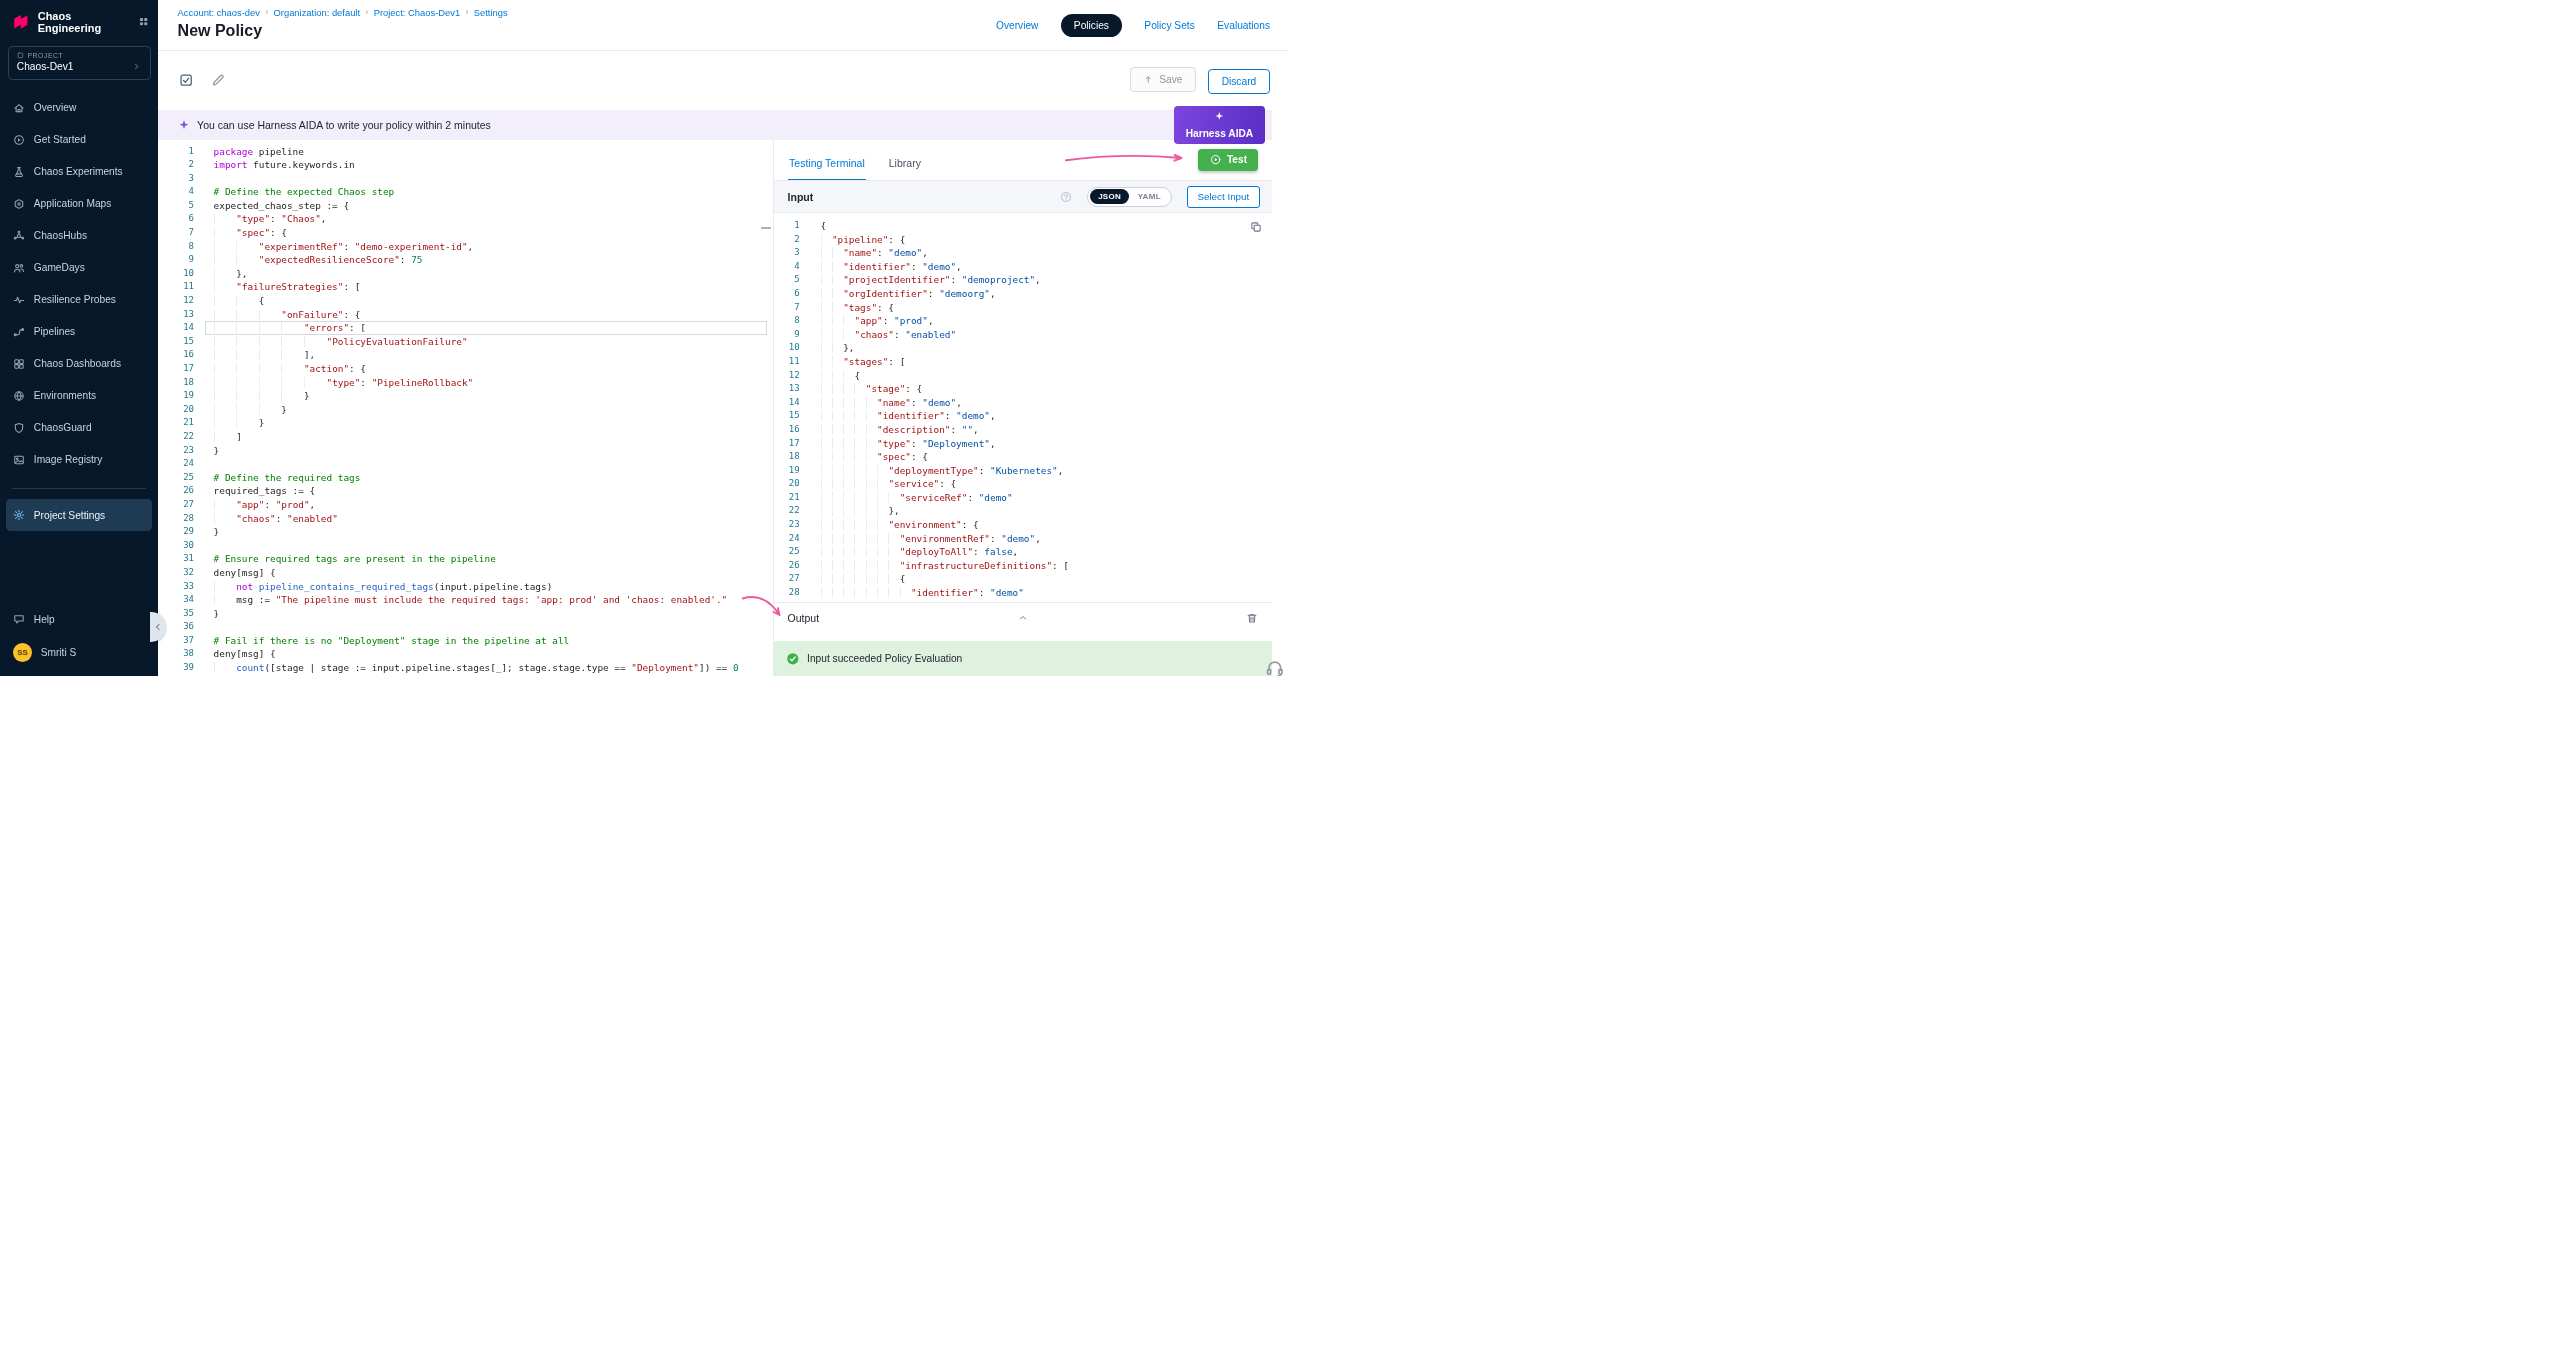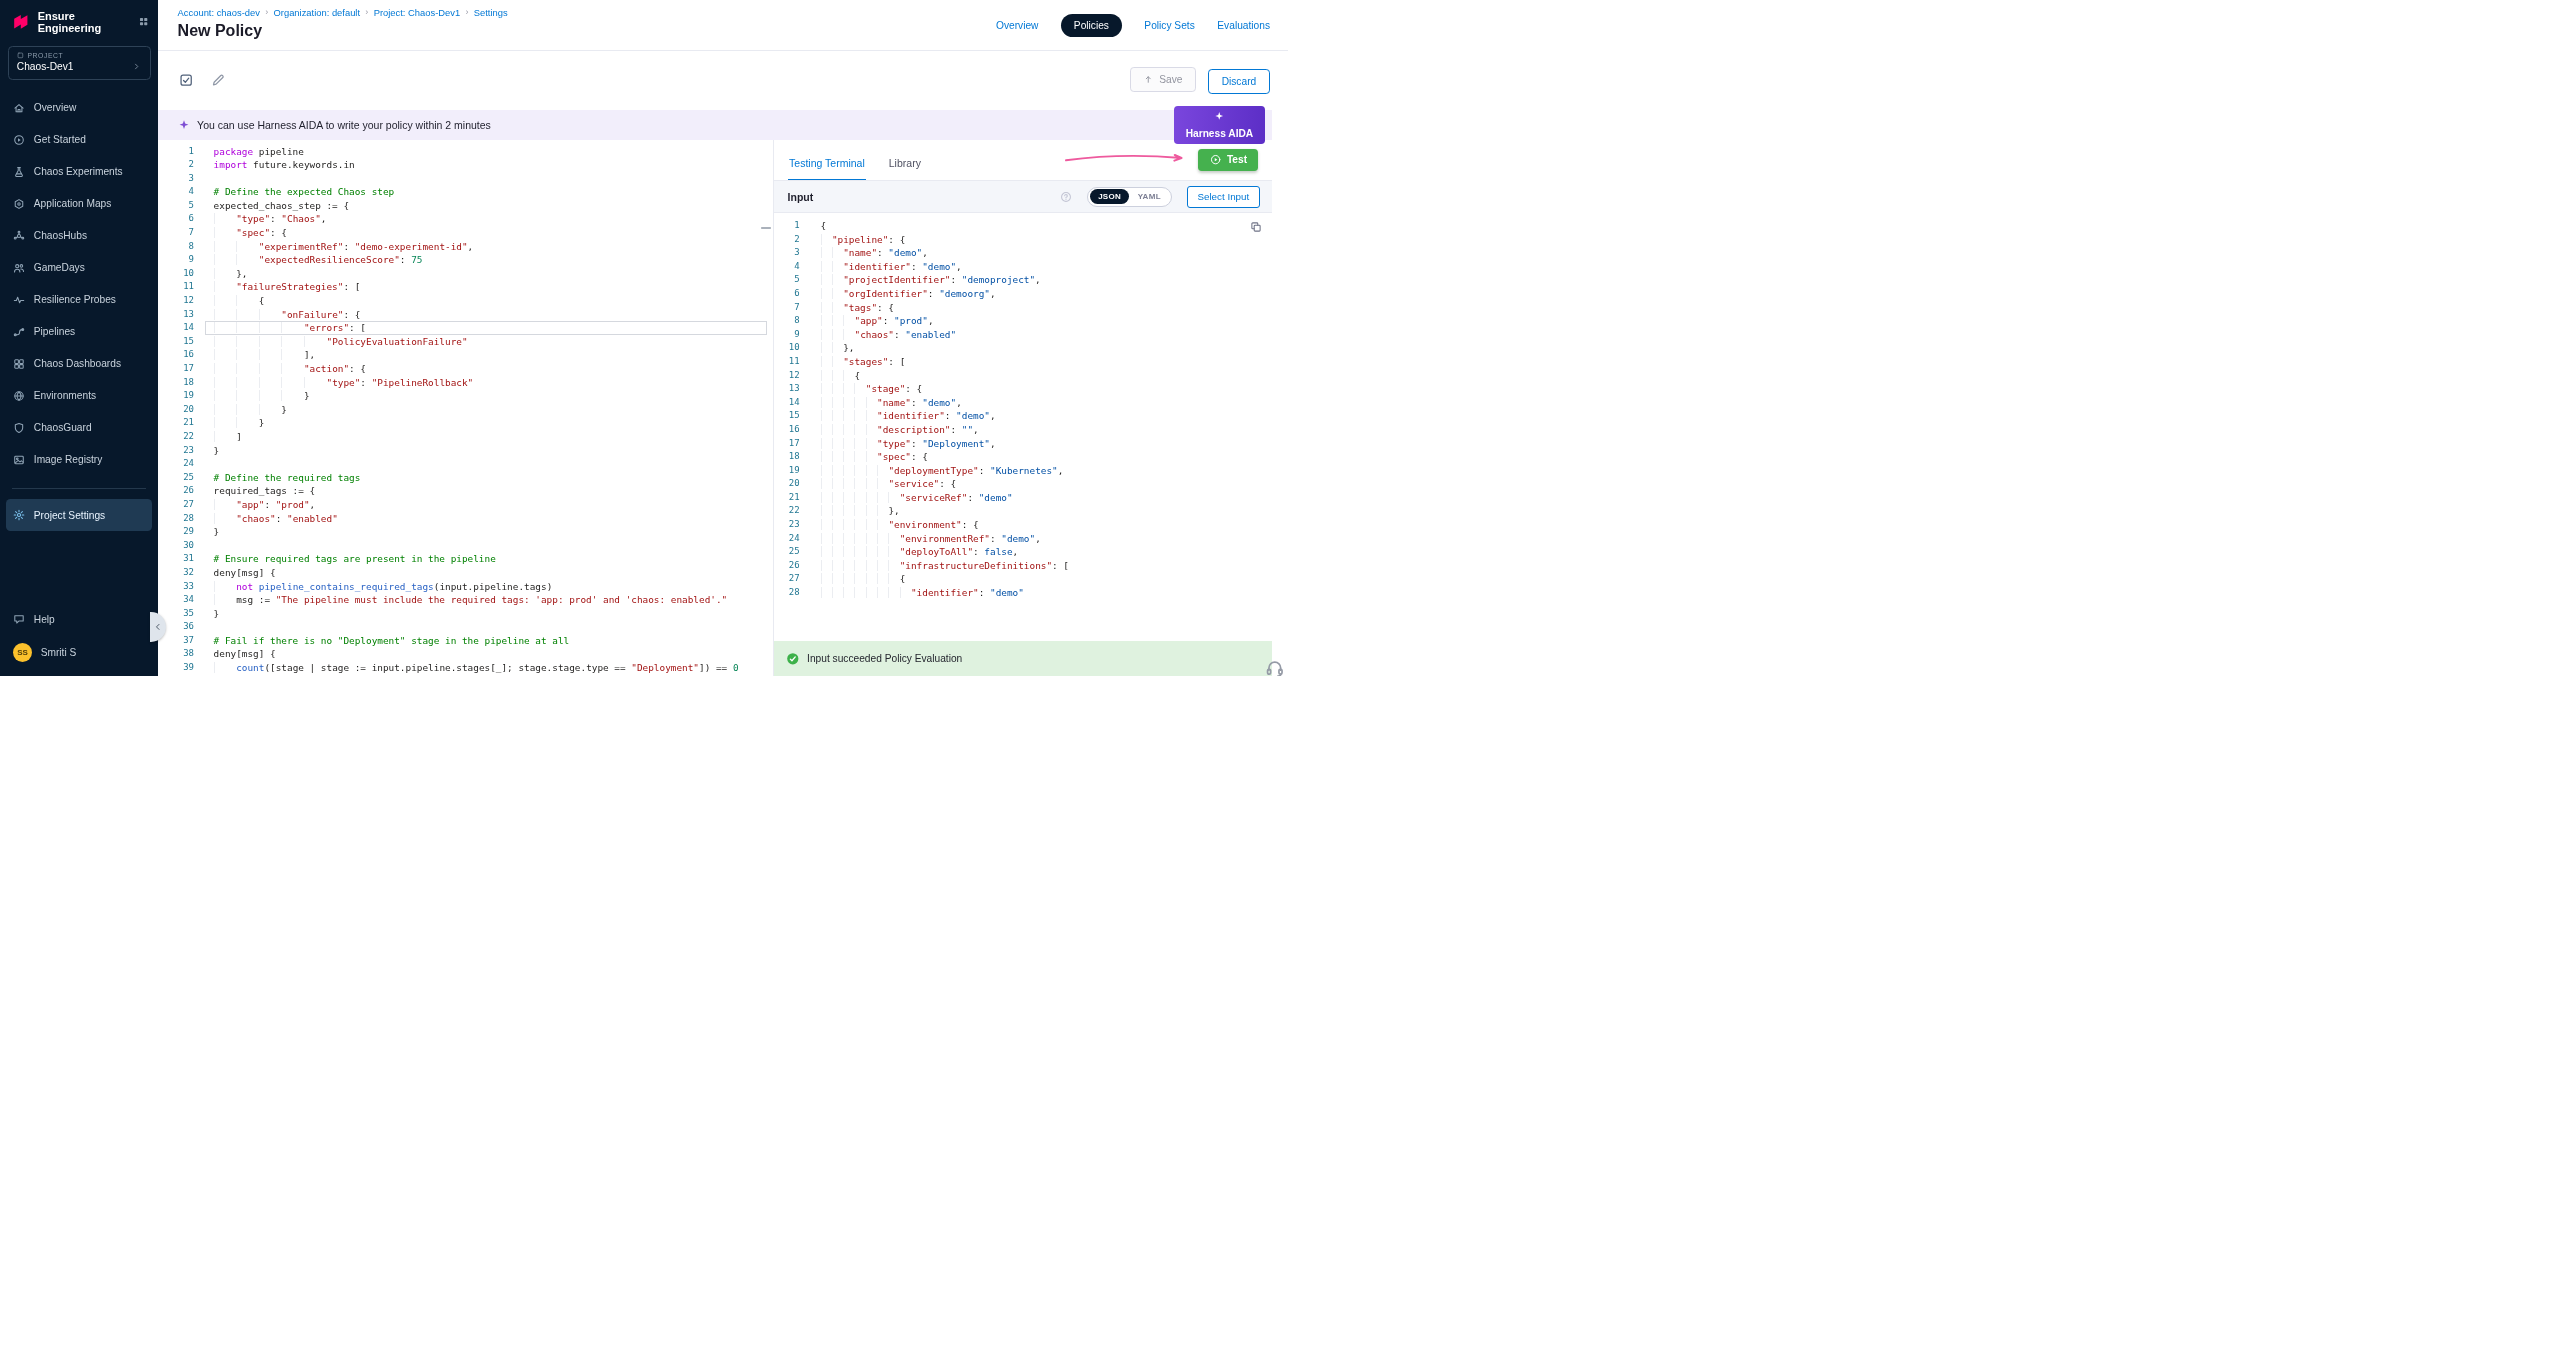--- a/index.html
+++ b/index.html
@@ -118,21 +118,21 @@
 
 <div class="app">
 
   <aside class="sidebar">
     <div class="logo-row">
       <span class="logo">
           <svg class="ic" viewBox="0 0 16 16" fill="none" stroke="currentColor" stroke-width="1.4" stroke-linecap="round" stroke-linejoin="round">
             <path d="M2.6 13.4V5.6L8 2.4v3.4l5.4-3.2v7.8L8 13.6v-3.4z" fill="#ff0068" stroke="none"></path>
           </svg>
         </span>
-      <span class="app-title">Ensure Engineering</span>
+      <span class="app-title">Chaos Engineering</span>
       <span class="mod-switch">
           <svg class="ic" viewBox="0 0 16 16" fill="none" stroke="currentColor" stroke-width="1.4" stroke-linecap="round" stroke-linejoin="round">
             <rect x="2.8" y="2.8" width="4.4" height="4.4" rx="1" fill="currentColor" stroke="none"></rect>
             <rect x="8.8" y="2.8" width="4.4" height="4.4" rx="1" fill="currentColor" stroke="none"></rect>
             <rect x="2.8" y="8.8" width="4.4" height="4.4" rx="1" fill="currentColor" stroke="none"></rect>
             <rect x="8.8" y="8.8" width="4.4" height="4.4" rx="1" fill="currentColor" stroke="none"></rect>
           </svg>
         </span>
     </div>
     <div class="project-card">
@@ -482,20 +482,36 @@
               <div class="code-line"><span class="ln">26</span><span class="lc"><span class="ig">  </span><span class="ig">  </span><span class="ig">  </span><span class="ig">  </span><span class="ig">  </span><span class="ig">  </span><span class="ig">  </span><span class="j-key">"infrastructureDefinitions"</span>: [</span></div>
               <div class="code-line"><span class="ln">27</span><span class="lc"><span class="ig">  </span><span class="ig">  </span><span class="ig">  </span><span class="ig">  </span><span class="ig">  </span><span class="ig">  </span><span class="ig">  </span>{</span></div>
               <div class="code-line"><span class="ln">28</span><span class="lc"><span class="ig">  </span><span class="ig">  </span><span class="ig">  </span><span class="ig">  </span><span class="ig">  </span><span class="ig">  </span><span class="ig">  </span><span class="ig">  </span><span class="j-key">"identifier"</span>: <span class="j-str">"demo"</span></span></div>
             </div>
           <span class="copy-ic"><svg class="ic" viewBox="0 0 16 16" fill="none" stroke="currentColor" stroke-width="1.4" stroke-linecap="round" stroke-linejoin="round">
                 <rect x="5.6" y="5.6" width="7.9" height="7.9" rx="1.1"></rect>
                 <path d="M10.4 5.6V3.7a1.2 1.2 0 0 0-1.2-1.2H3.7a1.2 1.2 0 0 0-1.2 1.2v5.5a1.2 1.2 0 0 0 1.2 1.2h1.9"></path>
               </svg></span>
         </div>
 
+        <div class="output-row">
+          <span class="output-label">Output</span>
+          <span class="chev-up">
+              <svg class="ic" viewBox="0 0 16 16" fill="none" stroke="currentColor" stroke-width="1.4" stroke-linecap="round" stroke-linejoin="round">
+                <path d="M4.4 9.9 8 6.3l3.6 3.6"></path>
+              </svg>
+            </span>
+          <span class="trash-ic">
+              <svg class="ic" viewBox="0 0 16 16" fill="none" stroke="currentColor" stroke-width="1.4" stroke-linecap="round" stroke-linejoin="round">
+                <path d="M2.8 4.4h10.4M6.4 4.4V3.2h3.2v1.2M4.2 4.4l.6 8.8h6.4l.6-8.8M6.6 6.8v4.2M9.4 6.8v4.2"></path>
+              </svg>
+            </span>
+          <svg class="arrow-annot arrow-output" viewBox="0 0 70 48">
+              <path d="M6 6 C 26 0, 42 8, 55 28 M55 28 l-8 -4 M55 28 l-2 -9"></path>
+            </svg>
+        </div>
 
         <div class="status-bar">
           <span class="status-ic">
               <svg class="ic" viewBox="0 0 16 16" fill="none" stroke="currentColor" stroke-width="1.4" stroke-linecap="round" stroke-linejoin="round">
                 <circle cx="8" cy="8" r="6.6" fill="#3db14a" stroke="none"></circle>
                 <path d="M5.1 8.4l1.9 1.9 3.9-4.5" stroke="#fff" stroke-width="1.6"></path>
               </svg>
             </span>
           <span class="status-text">Input succeeded Policy Evaluation</span>
         </div>

